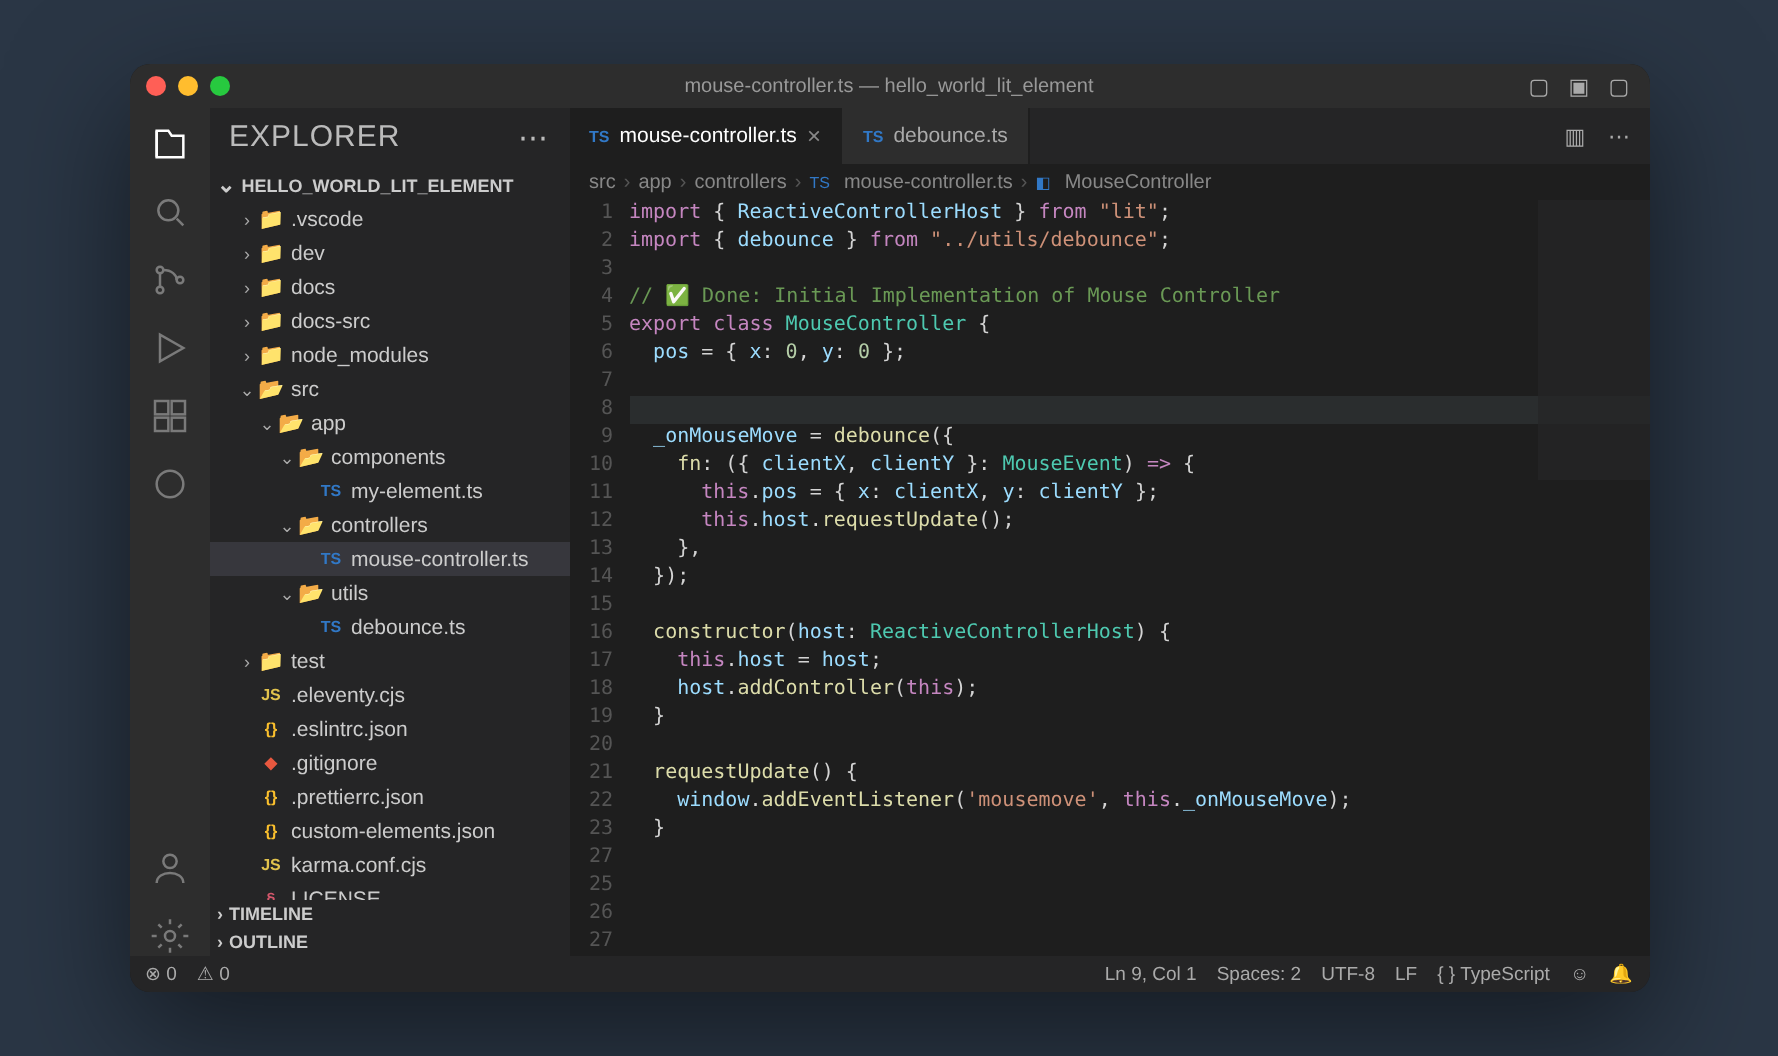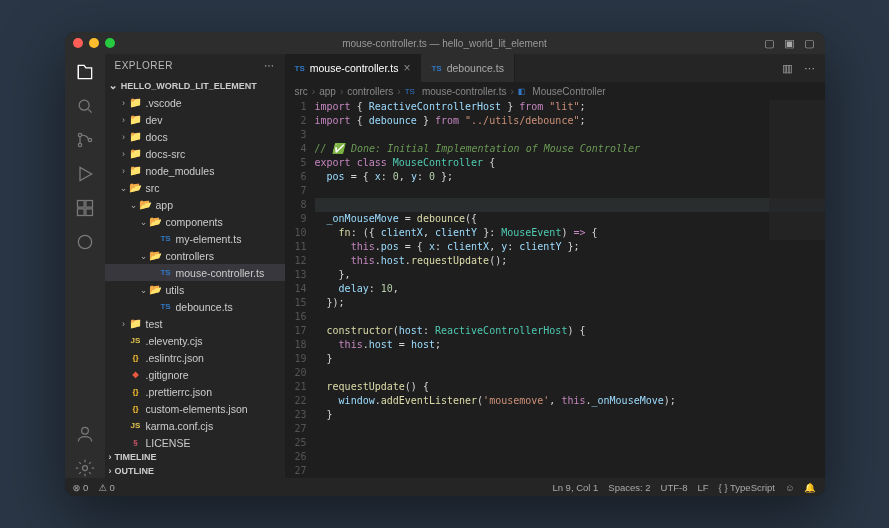--- a/index.html
+++ b/index.html
@@ -11,21 +11,21 @@
     .dot.r { background: #ff5f56; } .dot.y { background: #ffbd2e; } .dot.g { background: #27c93f; }
     .title-text { position: absolute; left: 50%; transform: translateX(-50%); font-size: 10px; color: #999; }
     .title-icons { margin-left: auto; display: flex; gap: 6px; }
     .ico { width: 14px; height: 14px; display: inline-flex; align-items: center; justify-content: center; color: #aaa; }
     .body { flex: 1; display: flex; overflow: hidden; }
     .activitybar { width: 40px; background: #2d2d2d; display: flex; flex-direction: column; align-items: center; padding-top: 8px; gap: 14px; }
     .activitybar .ico { width: 20px; height: 20px; color: #7a7a7a; cursor: pointer; }
     .activitybar .ico.active { color: #fff; }
     .activitybar .spacer { flex: 1; }
     .sidebar { width: 180px; background: #252526; display: flex; flex-direction: column; overflow: hidden; font-size: 10.5px; }
-    .sidebar-header { padding: 6px 10px; font-size: 10px; letter-spacing: 0.5px; color: #bbb; display: flex; justify-content: space-between; }
+    .sidebar-header { padding: 6px 10px; font-size: 15px; letter-spacing: 0.5px; color: #bbb; display: flex; justify-content: space-between; }
     .section-header { padding: 2px 4px; font-size: 9px; font-weight: 700; color: #ccc; display: flex; align-items: center; gap: 3px; cursor: pointer; }
     .tree { flex: 1; overflow-y: auto; padding-bottom: 6px; }
     .tree-row { display: flex; align-items: center; height: 17px; padding-right: 4px; cursor: pointer; white-space: nowrap; }
     .tree-row.selected { background: #37373d; }
     .tree-row .chev { width: 10px; text-align: center; color: #aaa; font-size: 9px; }
     .tree-row .ficon { width: 14px; text-align: center; margin-right: 3px; }
     .tree-row .label { color: #ccc; }
     .editor-area { flex: 1; display: flex; flex-direction: column; background: #1e1e1e; overflow: hidden; position: relative; }
     .tabs { height: 28px; background: #252526; display: flex; align-items: stretch; }
     .tab { display: flex; align-items: center; padding: 0 10px; gap: 5px; background: #2d2d2d; color: #aaa; font-size: 10.5px; cursor: pointer; border-right: 1px solid #1e1e1e; }
@@ -35,21 +35,21 @@
     .breadcrumbs { height: 18px; display: flex; align-items: center; padding: 0 10px; gap: 4px; font-size: 10px; color: #888; }
     .breadcrumbs .sep { color: #555; }
     .code-wrap { flex: 1; display: flex; overflow: hidden; font-family: Menlo, Consolas, monospace; font-size: 10px; line-height: 14px; }
     .gutter { width: 30px; text-align: right; padding-right: 8px; color: #555; }
     .gutter div { height: 14px; }
     .code { flex: 1; overflow: hidden; position: relative; }
     .code-line { height: 14px; white-space: pre; }
     .hl { background: #2a2d2e; }
     .tk-kw { color: #c586c0; } .tk-str { color: #ce9178; } .tk-type { color: #4ec9b0; }
     .tk-fn { color: #dcdcaa; } .tk-var { color: #9cdcfe; } .tk-num { color: #b5cea8; }
-    .tk-cm { color: #6a9955; font-style: italic; } .tk-pl { color: #d4d4d4; }
+    .tk-cm { color: #6a9955; } .tk-pl { color: #d4d4d4; }
     .tk-todo { color: #d7ba7d; font-weight: bold; }
     .minimap { position: absolute; right: 0; top: 46px; width: 56px; height: 140px; background: #252526; opacity: 0.7; }
     .statusbar { height: 18px; background: #252526; display: flex; align-items: center; padding: 0 8px; font-size: 9.5px; color: #aaa; gap: 10px; }
     .statusbar .grow { flex: 1; }
     .chev-r::before { content: "›"; } .chev-d::before { content: "⌄"; font-size: 11px; }
     .fi-ts { color: #3178c6; } .fi-json { color: #fbc02d; } .fi-js { color: #e2c34d; } .fi-git { color: #e8583f; } .fi-lic { color: #d4576b; }
   </style>
 </head>
 <body>
 
@@ -315,25 +315,25 @@
             <div class="code-line"><span class="tk-cm">// ✅ Done: Initial Implementation of Mouse Controller</span></div>
             <div class="code-line"><span class="tk-kw">export</span><span class="tk-pl"> </span><span class="tk-kw">class</span><span class="tk-pl"> </span><span class="tk-type">MouseController</span><span class="tk-pl"> {</span></div>
             <div class="code-line">  <span class="tk-var">pos</span><span class="tk-pl"> = { </span><span class="tk-var">x</span><span class="tk-pl">: </span><span class="tk-num">0</span><span class="tk-pl">, </span><span class="tk-var">y</span><span class="tk-pl">: </span><span class="tk-num">0</span><span class="tk-pl"> };</span></div>
             <div class="code-line">&nbsp;</div>
             <div class="code-line hl">&nbsp;</div>
             <div class="code-line">  <span class="tk-var">_onMouseMove</span><span class="tk-pl"> = </span><span class="tk-fn">debounce</span><span class="tk-pl">({</span></div>
             <div class="code-line">    <span class="tk-fn">fn</span><span class="tk-pl">: ({ </span><span class="tk-var">clientX</span><span class="tk-pl">, </span><span class="tk-var">clientY</span><span class="tk-pl"> }: </span><span class="tk-type">MouseEvent</span><span class="tk-pl">) </span><span class="tk-kw">=&gt;</span><span class="tk-pl"> {</span></div>
             <div class="code-line">      <span class="tk-kw">this</span><span class="tk-pl">.</span><span class="tk-var">pos</span><span class="tk-pl"> = { </span><span class="tk-var">x</span><span class="tk-pl">: </span><span class="tk-var">clientX</span><span class="tk-pl">, </span><span class="tk-var">y</span><span class="tk-pl">: </span><span class="tk-var">clientY</span><span class="tk-pl"> };</span></div>
             <div class="code-line">      <span class="tk-kw">this</span><span class="tk-pl">.</span><span class="tk-var">host</span><span class="tk-pl">.</span><span class="tk-fn">requestUpdate</span><span class="tk-pl">();</span></div>
             <div class="code-line">    <span class="tk-pl">},</span></div>
-            <div class="code-line">    <span class="tk-var">delay</span><span class="tk-pl">: </span><span class="tk-num">10</span><span class="tk-pl">,</span></div>
             <div class="code-line">  <span class="tk-pl">});</span></div>
             <div class="code-line">&nbsp;</div>
             <div class="code-line">  <span class="tk-fn">constructor</span><span class="tk-pl">(</span><span class="tk-var">host</span><span class="tk-pl">: </span><span class="tk-type">ReactiveControllerHost</span><span class="tk-pl">) {</span></div>
             <div class="code-line">    <span class="tk-kw">this</span><span class="tk-pl">.</span><span class="tk-var">host</span><span class="tk-pl"> = </span><span class="tk-var">host</span><span class="tk-pl">;</span></div>
+            <div class="code-line">    <span class="tk-var">host</span><span class="tk-pl">.</span><span class="tk-fn">addController</span><span class="tk-pl">(</span><span class="tk-kw">this</span><span class="tk-pl">);</span></div>
             <div class="code-line">  <span class="tk-pl">}</span></div>
             <div class="code-line">&nbsp;</div>
             <div class="code-line">  <span class="tk-fn">requestUpdate</span><span class="tk-pl">() {</span></div>
             <div class="code-line">    <span class="tk-var">window</span><span class="tk-pl">.</span><span class="tk-fn">addEventListener</span><span class="tk-pl">(</span><span class="tk-str">'mousemove'</span><span class="tk-pl">, </span><span class="tk-kw">this</span><span class="tk-pl">.</span><span class="tk-var">_onMouseMove</span><span class="tk-pl">);</span></div>
             <div class="code-line">  <span class="tk-pl">}</span></div>
             <div class="code-line">&nbsp;</div>
           </div>
       </div>
       <div class="minimap"></div>
     </div>

